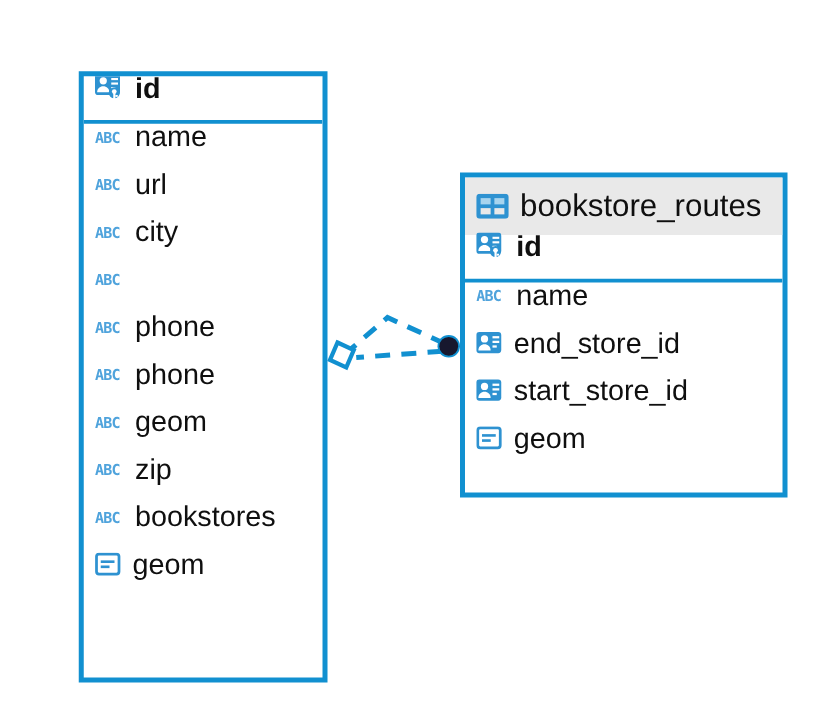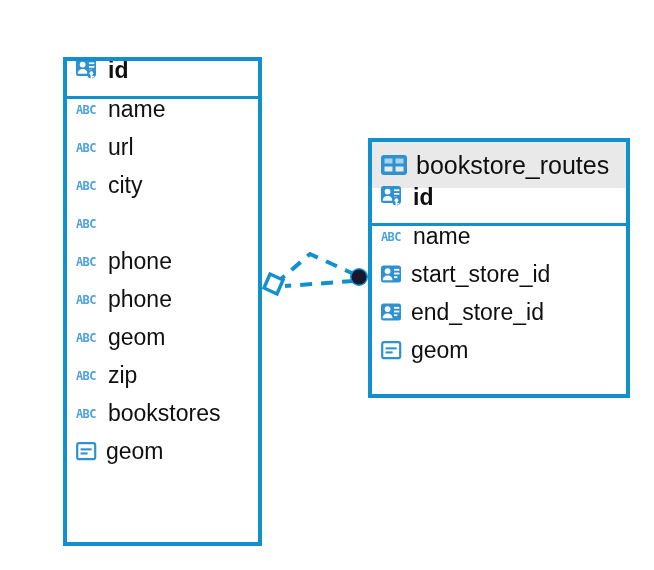--- a/index.html
+++ b/index.html
@@ -265,35 +265,35 @@
       <span class="icon">
         <svg width="22" height="19" viewBox="0 0 22 19">
           <rect x="0" y="0.5" width="20" height="17" rx="2.5" ry="2.5" fill="#2e92d1"></rect>
           <circle cx="6.6" cy="6.1" r="2.9" fill="#ffffff"></circle>
           <path d="M1.7 15.3c0-3 2.2-4.9 4.9-4.9s4.9 1.9 4.9 4.9z" fill="#ffffff"></path>
           <rect x="13" y="3.9" width="5.4" height="1.8" fill="#ffffff"></rect>
           <rect x="13" y="7.6" width="5.4" height="1.8" fill="#ffffff"></rect>
           <rect x="13" y="11.3" width="3.4" height="1.8" fill="#ffffff"></rect>
         </svg>
       </span>
-      <span class="field-name">start_store_id</span>
+      <span class="field-name">end_store_id</span>
     </div>
 
     <div class="field">
       <span class="icon">
         <svg width="22" height="19" viewBox="0 0 22 19">
           <rect x="0" y="0.5" width="20" height="17" rx="2.5" ry="2.5" fill="#2e92d1"></rect>
           <circle cx="6.6" cy="6.1" r="2.9" fill="#ffffff"></circle>
           <path d="M1.7 15.3c0-3 2.2-4.9 4.9-4.9s4.9 1.9 4.9 4.9z" fill="#ffffff"></path>
           <rect x="13" y="3.9" width="5.4" height="1.8" fill="#ffffff"></rect>
           <rect x="13" y="7.6" width="5.4" height="1.8" fill="#ffffff"></rect>
           <rect x="13" y="11.3" width="3.4" height="1.8" fill="#ffffff"></rect>
         </svg>
       </span>
-      <span class="field-name">end_store_id</span>
+      <span class="field-name">start_store_id</span>
     </div>
 
     <div class="field">
       <span class="icon">
         <svg width="22" height="20" viewBox="0 0 22 20">
           <rect x="1.2" y="1.2" width="18" height="16" rx="2" ry="2" fill="#ffffff" stroke="#2e92d1" stroke-width="2.2"></rect>
           <rect x="4.6" y="6.3" width="11" height="2.1" fill="#2e92d1"></rect>
           <rect x="4.6" y="10.4" width="7" height="2.1" fill="#2e92d1"></rect>
         </svg>
       </span>

